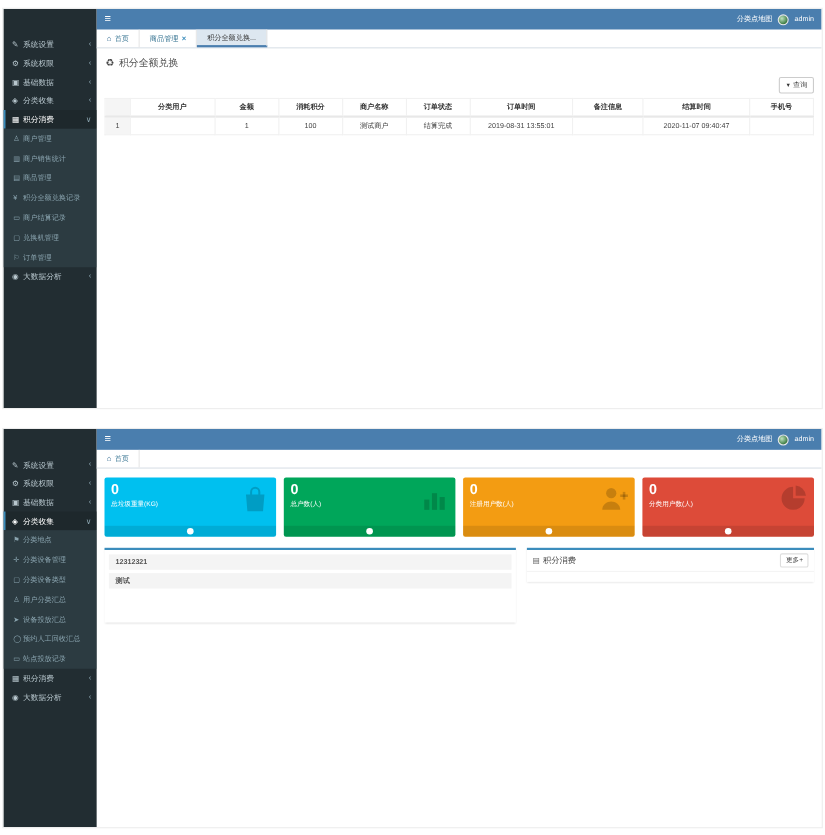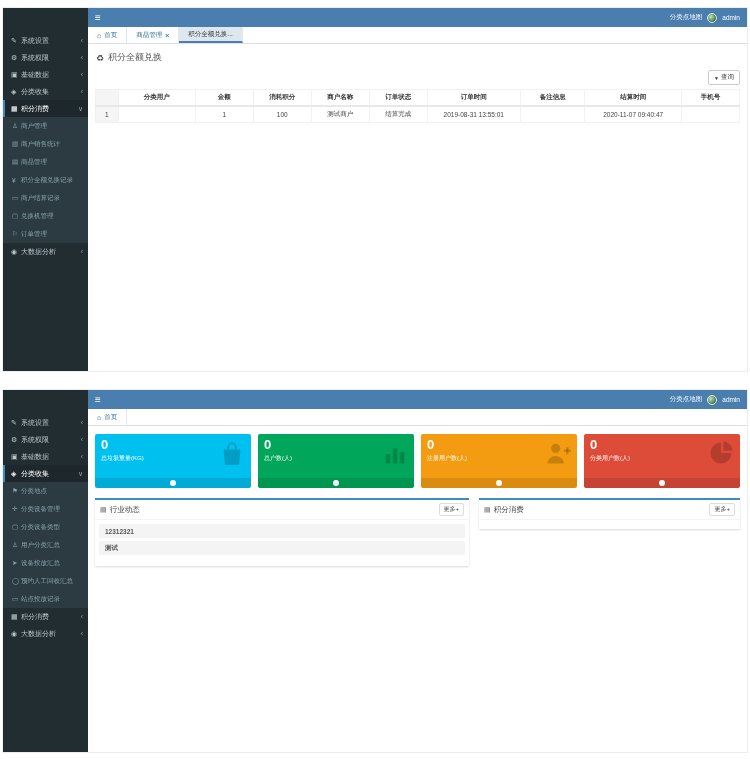--- a/index.html
+++ b/index.html
@@ -418,25 +418,20 @@
               </svg>
           </span>
           <div class="card-footer">
               <span class="dot"></span>
             </div>
         </div>
       </div>
 
       <div class="panels">
         <div class="panel panel-left">
-          <div class="panel-header">
-            <span class="picon">▤</span>
-            <span class="panel-title">行业动态</span>
-            <button class="btn-more">更多+</button>
-          </div>
           <div class="panel-body">
             <div class="news-item">12312321</div>
             <div class="news-item">测试</div>
           </div>
         </div>
         <div class="panel panel-right">
           <div class="panel-header">
             <span class="picon">▤</span>
             <span class="panel-title">积分消费</span>
             <button class="btn-more">更多+</button>

